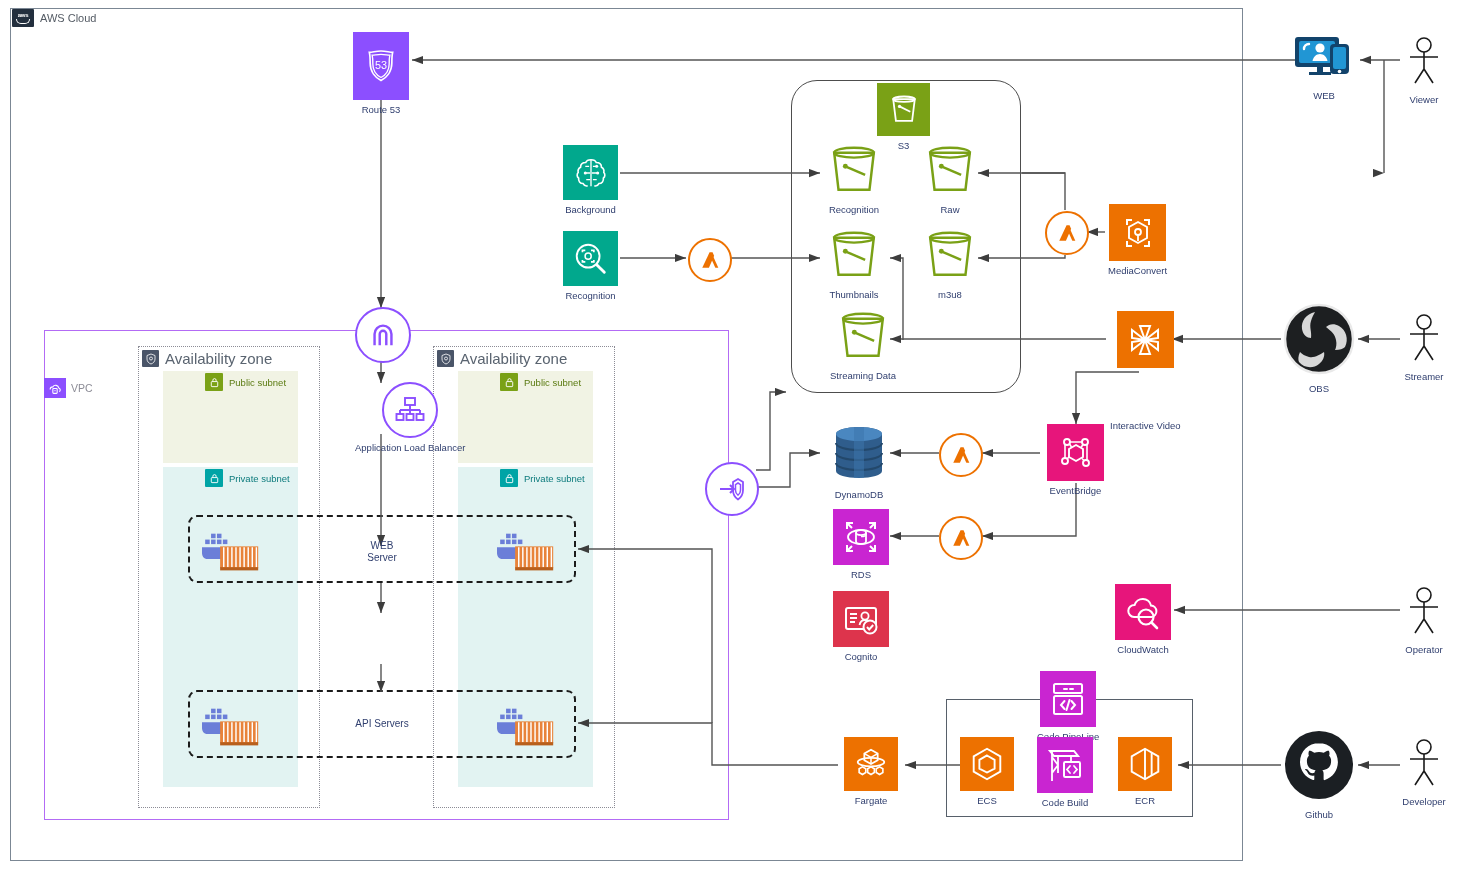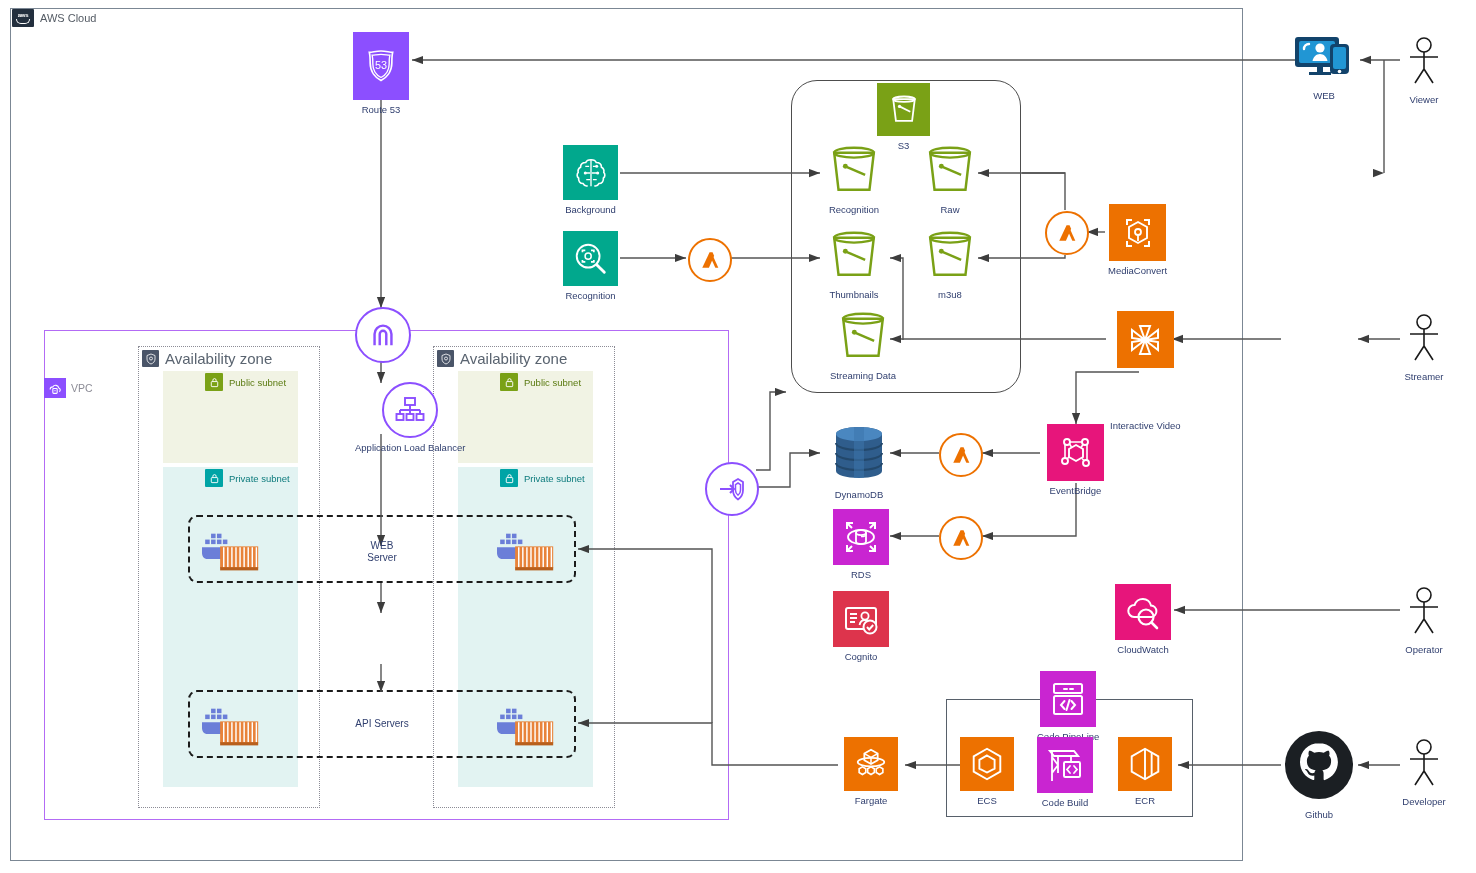--- a/index.html
+++ b/index.html
@@ -652,20 +652,33 @@
         <path d="M19.5 27c.7-4.2 3.8-7 7.5-7s6.8 2.8 7.5 7z" fill="#fff"></path>
         <path d="M24 33v5h-8v3h22v-3h-8v-5" fill="#12436b"></path>
         <rect x="37" y="10" width="19" height="30" rx="4" fill="#12436b"></rect>
         <rect x="40" y="13" width="13" height="22" rx="2" fill="#2196d4"></rect>
         <circle cx="46.5" cy="37.5" r="1.8" fill="#fff"></circle>
       </svg>
     </div>
     <div class="cap">WEB</div>
   </div>
 
+  <div class="node" style="left:1283px;top:303px;">
+    <div>
+      <svg width="72" height="72" viewBox="0 0 72 72">
+        <circle cx="36" cy="36" r="34" fill="#1d1f21" stroke="#e9e9e9" stroke-width="2.5"></circle>
+        <g fill="#d8d8d8">
+          <path d="M32 9c-9 2-14 9-13 17 1 6 5 9 9 9 1-6-2-11 0-17 1-4 3-7 4-9z"></path>
+          <path d="M62 44c4-8 1-17-6-21-5-3-10-2-13 1 5 4 9 7 10 13 1 4 0 8-1 10 5 0 8-1 10-3z"></path>
+          <path d="M16 59c5 6 14 7 20 2 4-3 6-8 5-12-5 3-9 6-15 5-4-1-7-3-9-5-2 4-2 8-1 10z"></path>
+        </g>
+      </svg>
+    </div>
+    <div class="cap">OBS</div>
+  </div>
 
   <div class="node" style="left:1283px;top:729px;">
     <div>
       <svg width="72" height="72" viewBox="0 0 72 72">
         <circle cx="36" cy="36" r="34" fill="#1b1f23"></circle>
         <path d="M36 14c-10.5 0-19 8.5-19 19 0 8.4 5.4 15.5 13 18 1 .2 1.3-.4 1.3-1v-3.4c-5.3 1.2-6.4-2.5-6.4-2.5-.9-2.2-2.1-2.8-2.1-2.8-1.7-1.2.1-1.2.1-1.2 1.9.1 2.9 2 2.9 2 1.7 2.9 4.5 2 5.6 1.6.2-1.2.7-2 1.2-2.5-4.2-.5-8.7-2.1-8.7-9.4 0-2.1.7-3.8 2-5.1-.2-.5-.9-2.4.2-5 0 0 1.6-.5 5.2 2a18 18 0 0 1 9.4 0c3.6-2.5 5.2-2 5.2-2 1.1 2.6.4 4.5.2 5 1.3 1.3 2 3 2 5.1 0 7.3-4.5 8.9-8.8 9.4.7.6 1.3 1.8 1.3 3.6v5.3c0 .6.3 1.2 1.3 1 7.6-2.5 13-9.6 13-18 0-10.5-8.5-19-19-19z" fill="#fff"></path>
       </svg>
     </div>
     <div class="cap">Github</div>
   </div>

